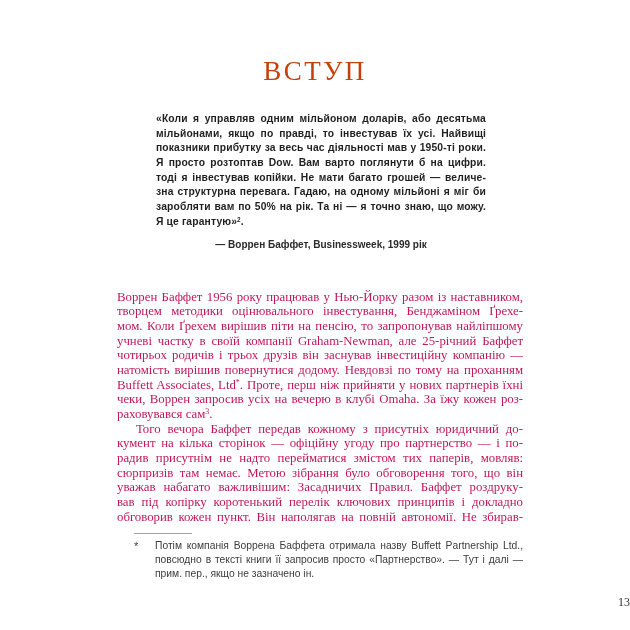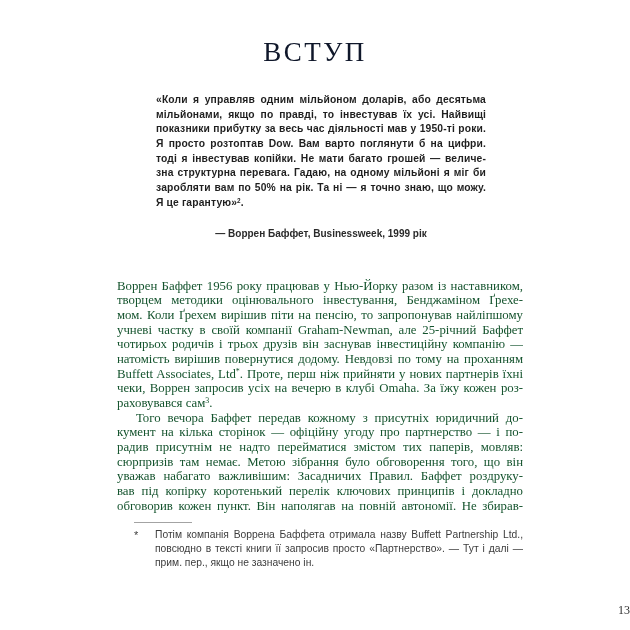--- a/index.html
+++ b/index.html
@@ -9,49 +9,49 @@
     background: #ffffff;
     position: relative;
     overflow: hidden;
     font-family: "Liberation Serif", serif;
     color: #1c1c1c;
     -webkit-font-smoothing: antialiased;
   }
   .page { width: 630px; height: 630px; position: relative; }
 
   .chapter-title {
-    margin: 8px;
-    padding-top: 30px;
+    margin: 0;
+    padding-top: 57px;
     text-align: center;
     font-family: "Liberation Serif", serif;
     font-weight: 400;
     font-size: 27px;
     line-height: 28px;
     letter-spacing: 2.5px;
-    color: #0f172a;
+    color: #c2410c;
   }
 
   
   .line {
     text-align: justify;
     text-align-last: justify;
     overflow: hidden;
   }
   .line.last { text-align-last: left; }
   .it { }
   sup {
     font-size: 0.62em;
     vertical-align: baseline;
     position: relative;
     top: -0.45em;
     line-height: 0;
   }
 
   .quote-block {
-    margin: 27px 0 16px 156px;
+    margin: 27px 0 8px 156px;
     width: 330px;
     font-family: "Liberation Sans", sans-serif;
     font-weight: 700;
     font-size: 10.3px;
     color: #1f1f1f;
     letter-spacing: 0.15px;
   }
   .quote-block .line { height: 14.7px; line-height: 14.7px; }
 
   .quote-attribution {
@@ -62,21 +62,21 @@
     font-weight: 700;
     font-size: 10px;
     line-height: 13px;
     color: #2a2a2a;
   }
 
   .body-text {
     margin: 39px 0 0 117px;
     width: 406px;
     font-size: 12.8px;
-    color: #14532d;
+    color: #be185d;
   }
   .body-text .line { height: 14.7px; line-height: 14.7px; }
   .para-indent .line:first-child { text-indent: 19px; }
 
   .footnote-separator {
     margin: 8px 0 5px 134px;
     width: 58px;
     height: 0;
     border-top: 1px solid #a3a3a3;
   }

